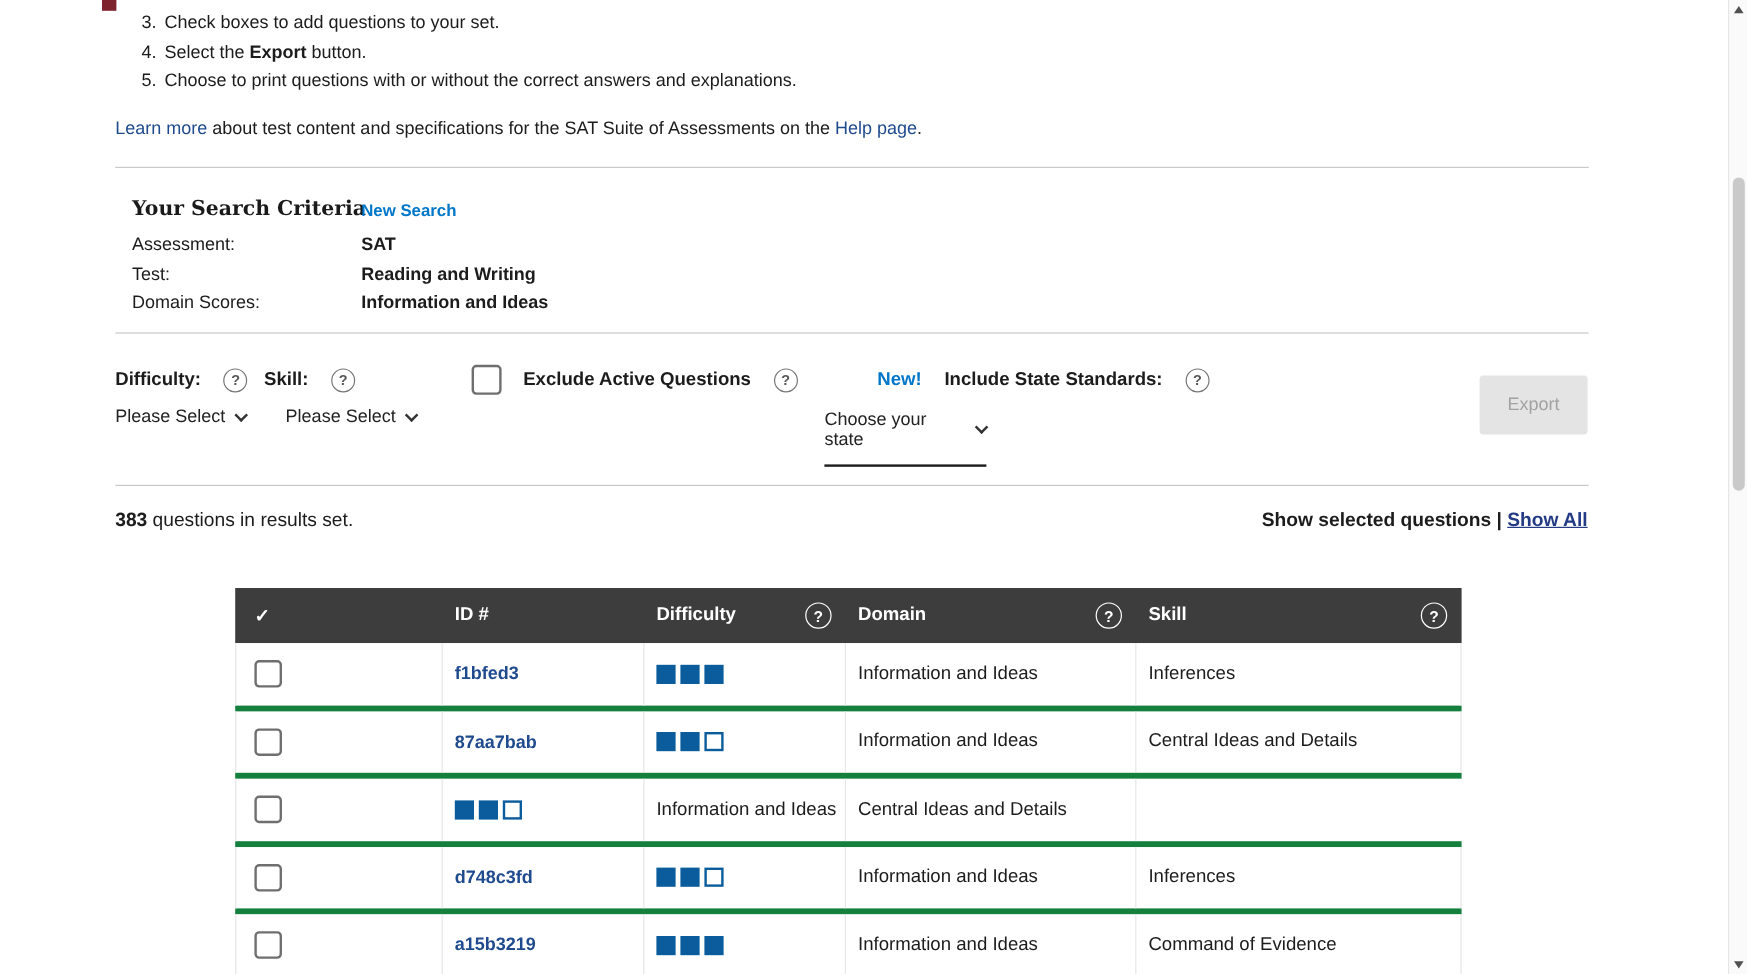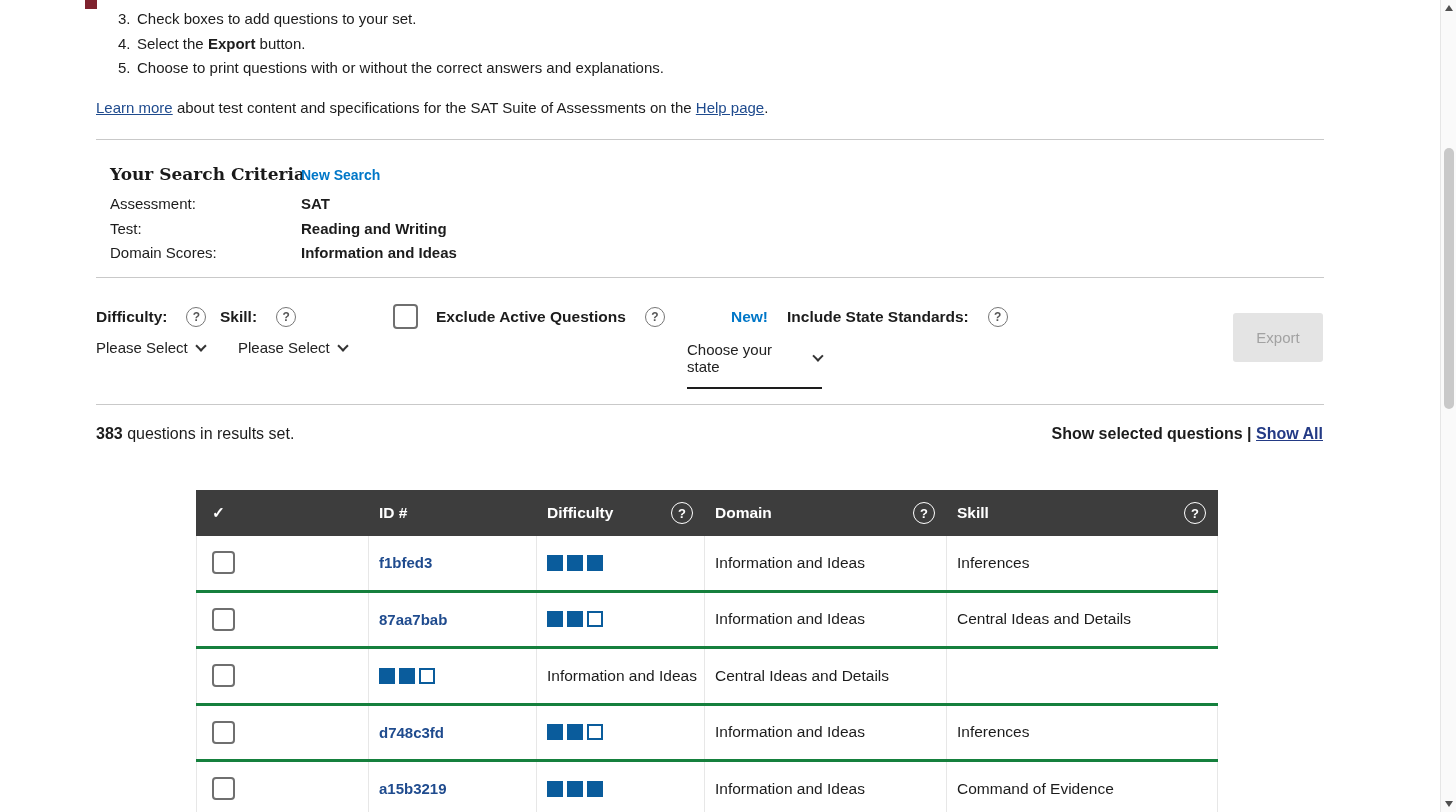--- a/index.html
+++ b/index.html
@@ -10,21 +10,21 @@
   
   .clip-frag { position:absolute; left:85px; top:0; width:12px; height:9px; background:#7e222e; }
 
   
   .instructions { position:absolute; left:118px; top:7px; font-size:15px; line-height:24.6px; }
   .instr { display:flex; }
   .instr .num { width:19px; flex:0 0 19px; }
   .instr b { font-weight:bold; }
 
   .learn { position:absolute; left:96px; top:99px; font-size:15px; }
-  a.navy { color:#1f4b8e; text-decoration:underline; cursor:pointer; font-weight:normal; }
+  a.navy { color:#1f4b8e; cursor:pointer; font-weight:normal; }
 
   .hr { position:absolute; left:96px; width:1228px; height:1px; background:#c9c9c9; }
   .hr1 { top:139px; } .hr2 { top:277px; } .hr3 { top:404px; }
 
   
   .crit-title { position:absolute; left:110px; top:164px; font-family:"DejaVu Serif", serif;
     font-size:17px; font-weight:bold; color:#1a1a1a; }
   .new-search { position:absolute; left:301px; top:167px; font-size:14px; font-weight:bold;
     color:#0077c8; text-decoration:none; cursor:pointer; }
   .crit-rows { position:absolute; left:110px; top:191px; font-size:15px; }
@@ -55,21 +55,21 @@
   .show-all { color:#233a85; text-decoration:underline; cursor:pointer; font-weight:bold; }
 
   
   .qtable { position:absolute; left:196px; top:490px; width:1022px; }
   .thead, .trow { display:grid; grid-template-columns:173px 168px 168px 242px 271px; }
   .thead { background:#3d3d3d; color:#fff; height:46px; }
   .th { display:flex; align-items:center; padding-left:10px; font-size:15.5px; font-weight:bold; }
   .th-check { padding-left:16px; }
   .th-spread { justify-content:space-between; padding-right:12px; }
   .qmark-white { border-color:#fff; color:#fff; width:22px; height:22px; flex:0 0 22px; font-size:13px; }
-  .trow { background:#fff; height:56.5px; border-bottom:3px solid #15803d; }
+  .trow { background:#fff; height:56.5px; border-bottom:5px solid #15803d; }
   .trow .td { display:flex; align-items:center; padding-left:10px; font-size:15.5px; border-right:1px solid #e7e7e7; }
   .trow .td:first-child { border-left:1px solid #e7e7e7; padding-left:15px; }
   .id-link { font-weight:bold; color:#1f4b8e; text-decoration:none; cursor:pointer; font-size:15px; }
   .squares { display:flex; gap:4px; }
   .sq { width:16px; height:16px; display:inline-block; }
   .sq-filled { background:#0a5c9c; }
   .sq-empty { background:#fff; border:2px solid #0a5c9c; }
 
   
   .scrollbar { position:absolute; right:0; top:0; width:16px; height:812px; background:#fafafa;

